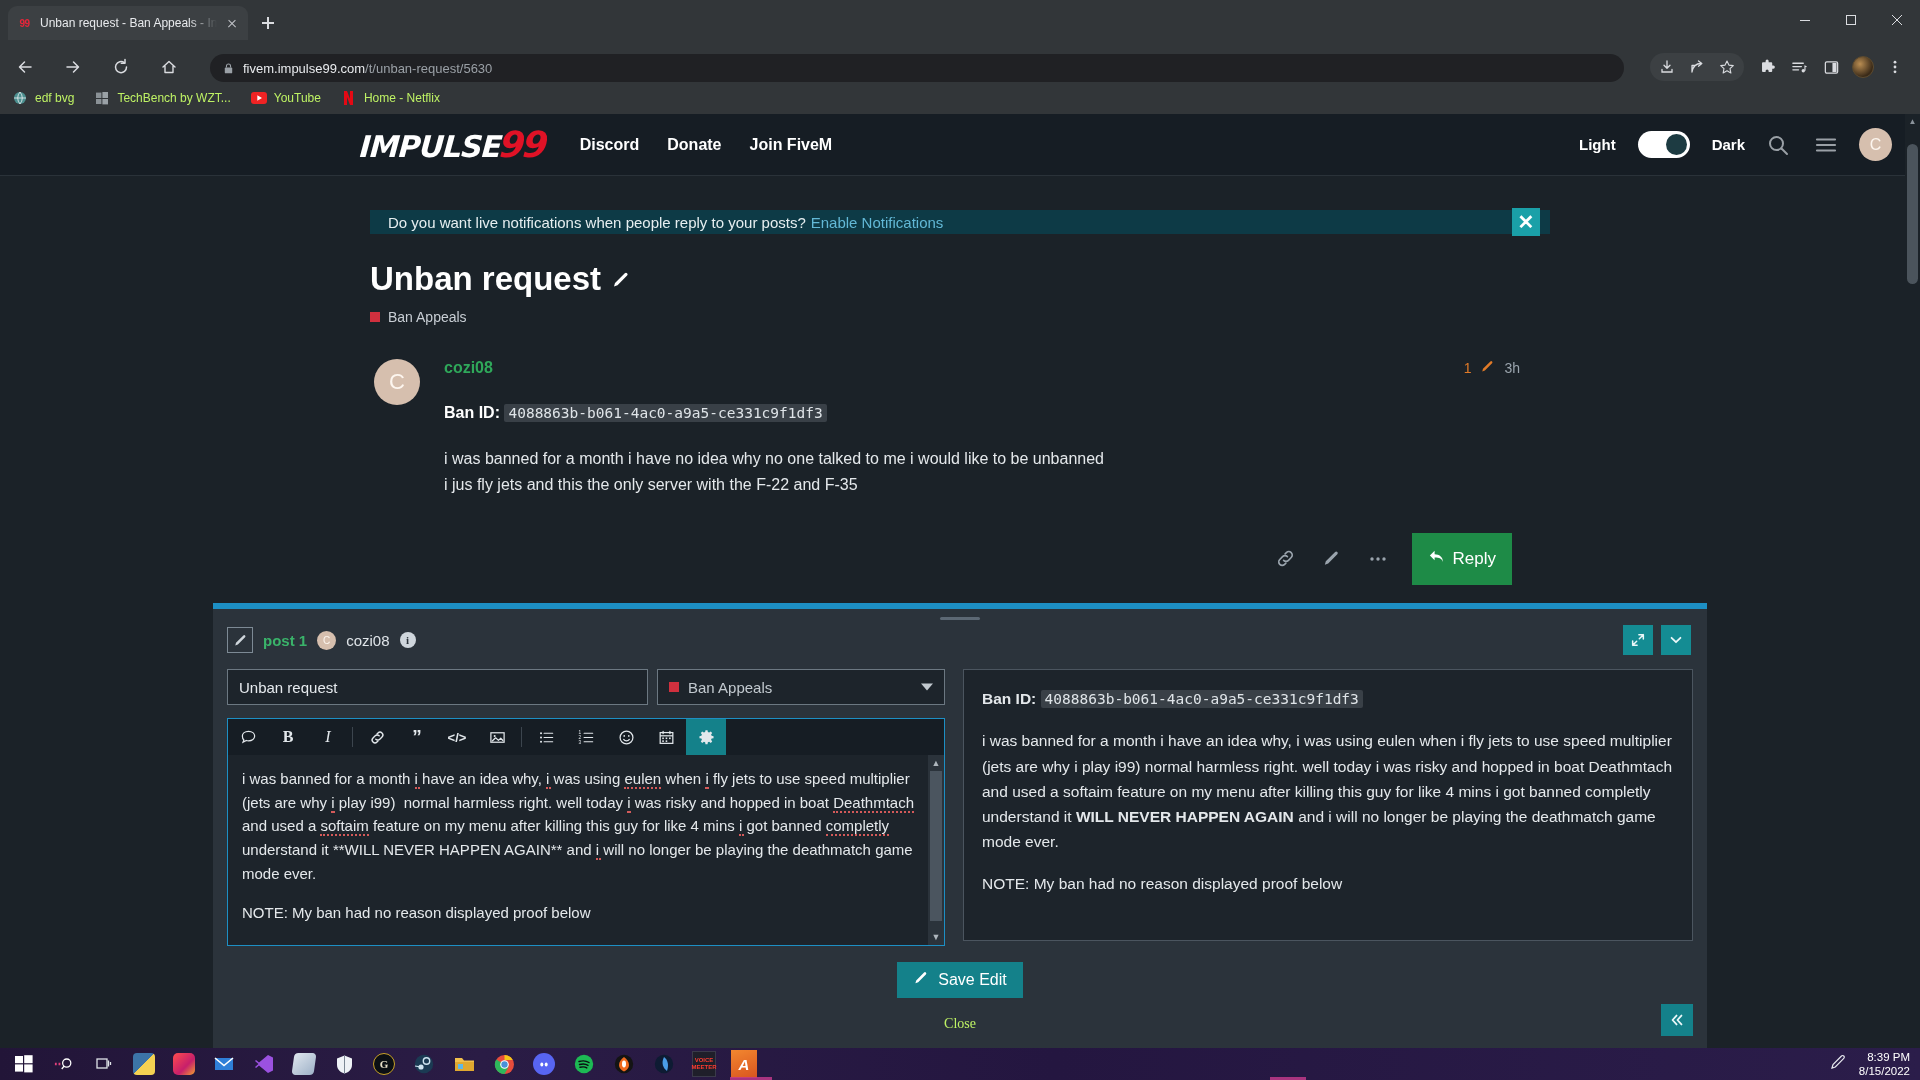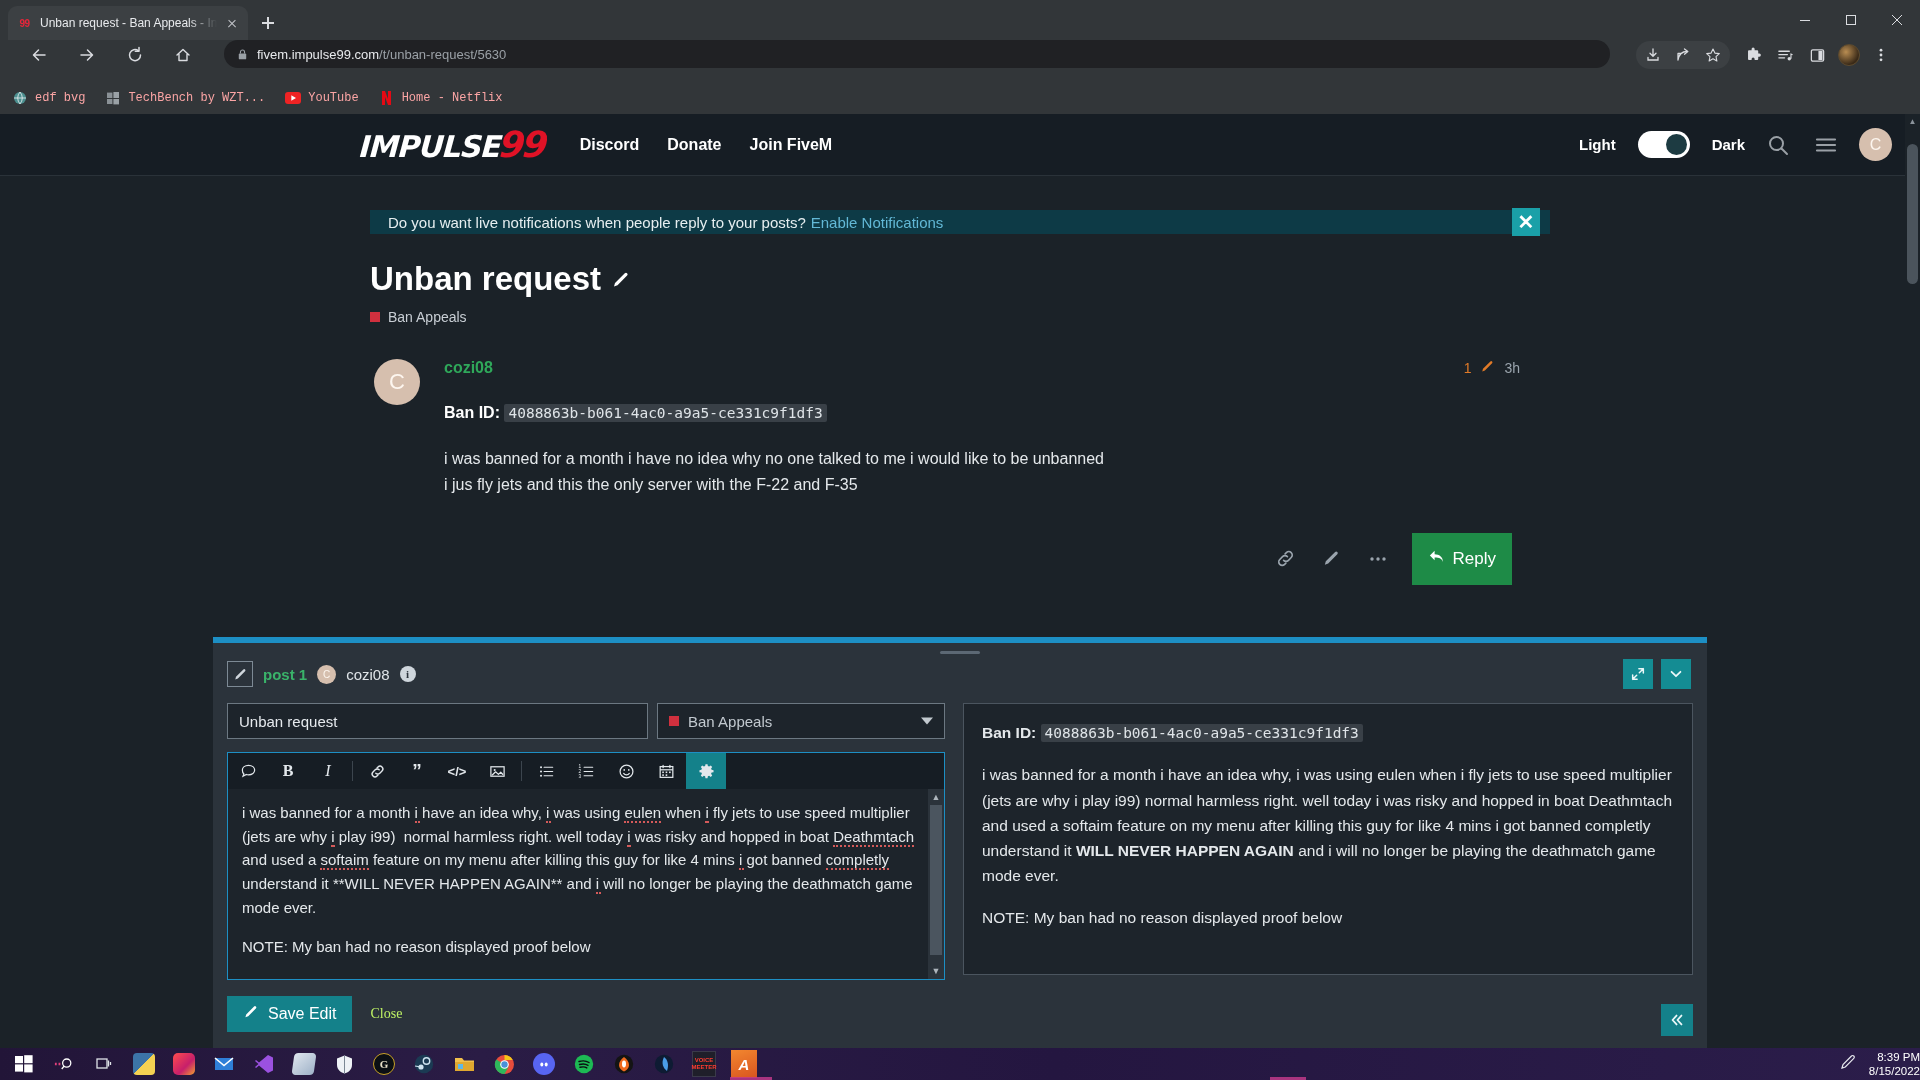--- a/index.html
+++ b/index.html
@@ -38,33 +38,33 @@
   .tab-close::after { transform: rotate(-45deg); }
   .newtab { width: 28px; height: 28px; margin: 0 0 3px 6px; position: relative; }
   .newtab::before, .newtab::after { content:''; position:absolute; background:#dadce0; }
   .newtab::before { left:8px; top:13.3px; width:12px; height:1.6px; }
   .newtab::after  { left:13.2px; top:8px; width:1.6px; height:12px; }
 
   .winbtns { position:absolute; right:0; top:0; height:40px; display:flex; align-items:center; }
   .winbtn { width:46px; height:32px; display:flex; align-items:center; justify-content:center; color:#dadce0; }
   .winbtn svg { display:block; }
 
-  .toolbar { height: 42px; background: #323639; display: flex; align-items: flex-start; padding: 0 24px; gap: 18px; }
+  .toolbar { height: 42px; background: #323639; display: flex; align-items: flex-end; padding: 0 10px; gap: 18px; }
   .tb-icon { width: 30px; height: 30px; display:flex; align-items:center; justify-content:center; color:#dadce0; border-radius:50%; }
   .omnibox {
     flex: 1 1 auto; height: 28px; background: #202124; border-radius: 14px;
     display: flex; align-items: center; padding: 0 12px; margin: 0 8px; gap: 8px; min-width: 0;
   }
   .omni-url { font-size: 13px; color: #9aa0a6; white-space: nowrap; overflow: hidden; }
   .omni-url b { color:#e8eaed; font-weight: 400; }
   .tb-right { display: flex; align-items: center; gap: 2px; }
   .tb-pill { display:flex; align-items:center; background:#3c4043; border-radius:15px; height:28px; padding:0 2px; margin-right:6px; }
 
   .bookmarks { height: 32px; background: #323639; display: flex; align-items: center; padding: 0 12px; gap: 20px; }
-  .bm { display: flex; align-items: center; gap: 7px; font-size: 12px; color: #fca5a5; white-space: nowrap; font-family: Liberation Mono, monospace; }
+  .bm { display: flex; align-items: center; gap: 7px; font-size: 12px; color: #bef264; white-space: nowrap; }
   .bm-ico { width: 16px; height: 16px; flex:0 0 auto; display:flex; align-items:center; justify-content:center; }
 
   
   .viewport { height: 934px; background: #1b2228; position: relative; overflow: hidden; }
 
   
   .site-header {
     height: 62px; background: #161d24; display: flex; align-items: center;
     padding: 0 28px 0 0; border-bottom: 1px solid #2a3239;
   }
@@ -177,21 +177,21 @@
   }
   .sp { border-bottom: 2px dotted #d45a5a; }
   .ta-scroll { position:absolute; right:0; top:0; width:16px; height:100%; background:#2b333b; }
   .ta-scroll .arrow { height:16px; display:flex; align-items:center; justify-content:center; color:#aeb6bd; font-size:9px; }
   .ta-scroll .thumb { position:absolute; top:16px; left:2px; width:12px; height:150px; background:#4b555f; }
 
   .comp-right { flex:1 1 auto; background:#1d242b; border:1px solid #4b555f; padding: 16px 18px; height: 272px; overflow:hidden; }
   .pv-line { font-size:15.5px; line-height:1.62; color:#e4e8eb; }
   .pv-gap { height: 17px; }
 
-  .comp-foot { display:flex; gap:18px; padding: 16px 14px 16px 14px; position:relative;}
+  .comp-foot { display:flex; align-items:center; gap:18px; padding: 16px 14px 16px 14px; position:relative;flex-direction:column;}
   .btn-save {
     background:#14818a; color:#fff; border:none; height:36px; padding:0 16px; font-size:16px;
     display:flex; align-items:center; gap:9px; cursor:pointer; font-family:"Liberation Sans",sans-serif;
   }
   .btn-close { background:none; border:none; color:#bef264; font-size:14px; cursor:pointer; font-family:Liberation Serif, serif; }
   .collapse-btn {
     position:absolute; right:14px; bottom:12px; width:32px; height:32px; background:#14818a;
     display:flex; align-items:center; justify-content:center; color:#eaf7f8; font-size:15px;
   }
 
@@ -201,21 +201,21 @@
   .pscroll .parrow { height:15px; display:flex; align-items:center; justify-content:center; color:#8b939b; font-size:8px;}
 
   
   .taskbar {
     position:absolute; left:0; bottom:0; width:1920px; height:32px;
     background: linear-gradient(90deg,#221538 0%, #2a1c45 25%, #241640 55%, #2b1d4a 100%);
     display:flex; align-items:center; padding-left:4px;
   }
   .tb-app { width:40px; height:32px; display:flex; align-items:center; justify-content:center; }
   .tb-glyph { width:22px; height:22px; border-radius:4px; display:flex; align-items:center; justify-content:center; font-size:11px; color:#fff; }
-  .tray { margin-left:auto; display:flex; align-items:center; gap:12px; height:32px; }
+  .tray { margin-left:auto; display:flex; align-items:center; gap:12px; padding-right:10px; height:32px; }
   .clock { text-align:right; font-size:11.5px; color:#fff; line-height:1.25; }
   .tb-strip { position:absolute; left:0; bottom:0; height:3px; background:#c03a8a; opacity:.85; }
 </style>
 </head>
 <body>
 
 <div class="browser">
 
   <div class="tabstrip">
     <div class="tab">

